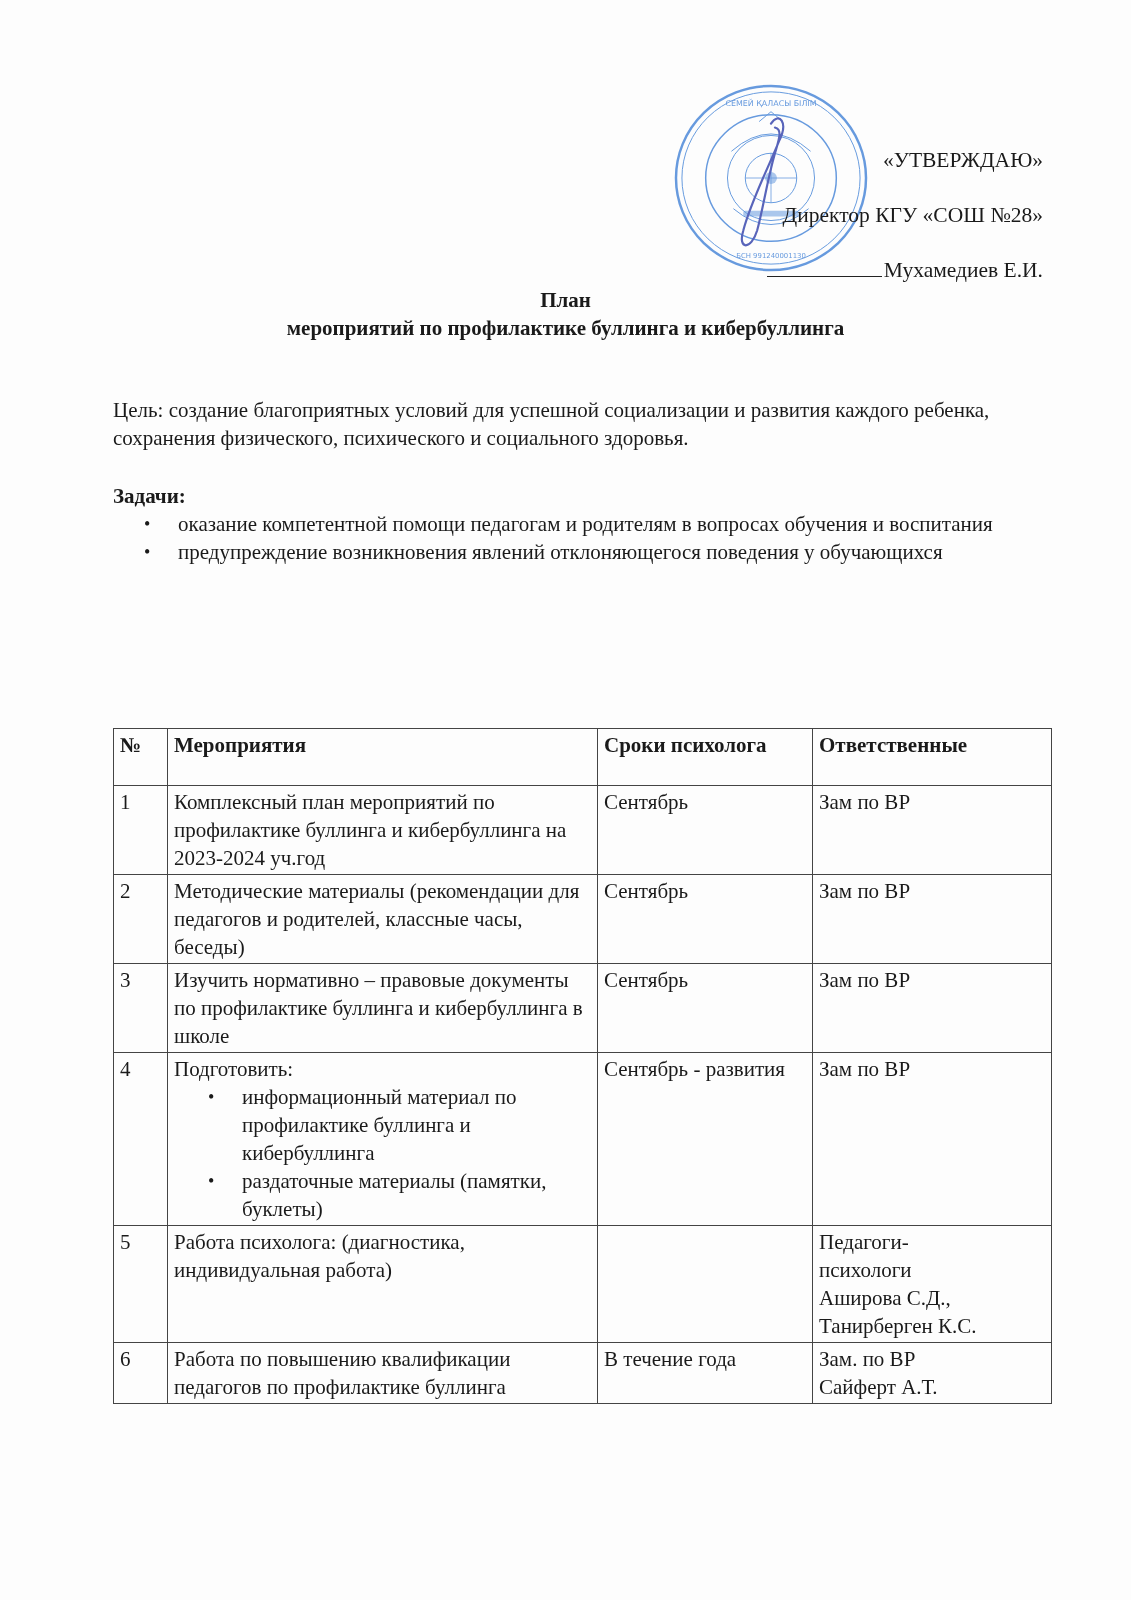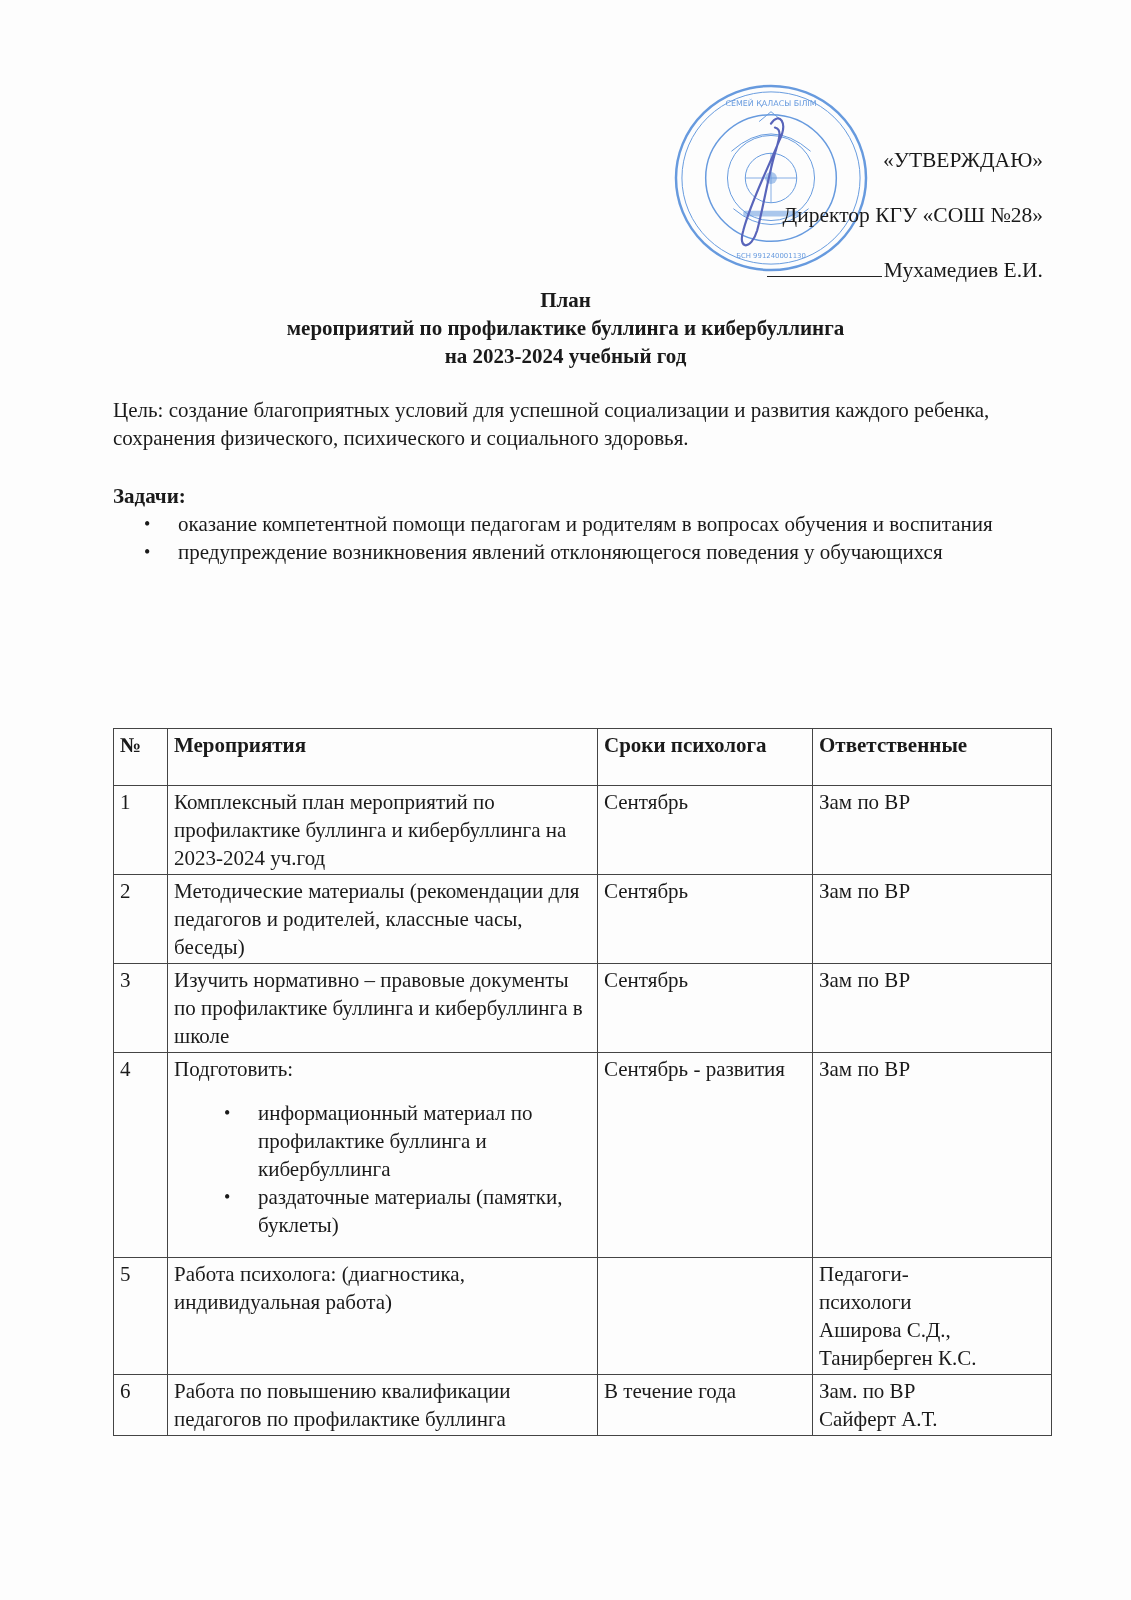--- a/index.html
+++ b/index.html
@@ -34,21 +34,21 @@
       position: absolute; left: 113px; top: 716px; width: 939px; border-collapse: collapse; font-size: 21px; line-height: 28px;
     }
     table.plan td, table.plan th {
       border: 1.4px solid #444; vertical-align: top; padding: 2px 5px 2px 6px; text-align: left;
     }
     table.plan th { font-weight: bold; }
     .col-num { width: 42px; }
     .col-event { width: 418px; }
     .col-date { width: 203px; }
     .col-resp { width: auto; margin-top: 32px; }
-    .sub-list { margin: 16px; padding: 0; list-style: none; }
+    .sub-list { margin: 0; padding: 0; list-style: none; }
     .sub-list li { position: relative; padding-left: 68px; }
     .sub-list li::before { content: "\2022"; position: absolute; left: 34px; top: 0; font-size: 18px; }
     .resp-line { display: block; }
   </style>
 </head>
 <body>
 
 <div class="page">
 
   <svg class="stamp" viewBox="0 0 200 194">
@@ -75,21 +75,20 @@
 
   <div class="approve">
     <span class="line">«УТВЕРЖДАЮ»</span>
     <span class="line">Директор КГУ «СОШ №28»</span>
     <span class="line"><span class="sign-line"></span><span>Мухамедиев Е.И.</span></span>
   </div>
 
   <div class="title">
     <div>План</div>
     <div>мероприятий по профилактике буллинга и кибербуллинга</div>
-    <div>на 2023-2024 учебный год</div>
   </div>
 
   <div class="goal"><b>Цель:</b><span> создание благоприятных условий для успешной социализации и развития каждого ребенка, сохранения физического, психического и социального здоровья.</span></div>
 
   <div class="tasks-label">Задачи:</div>
   <ul class="tasks">
     <li>оказание компетентной помощи педагогам и родителям в вопросах обучения и воспитания</li>
     <li>предупреждение возникновения явлений отклоняющегося поведения у обучающихся</li>
   </ul>
 

